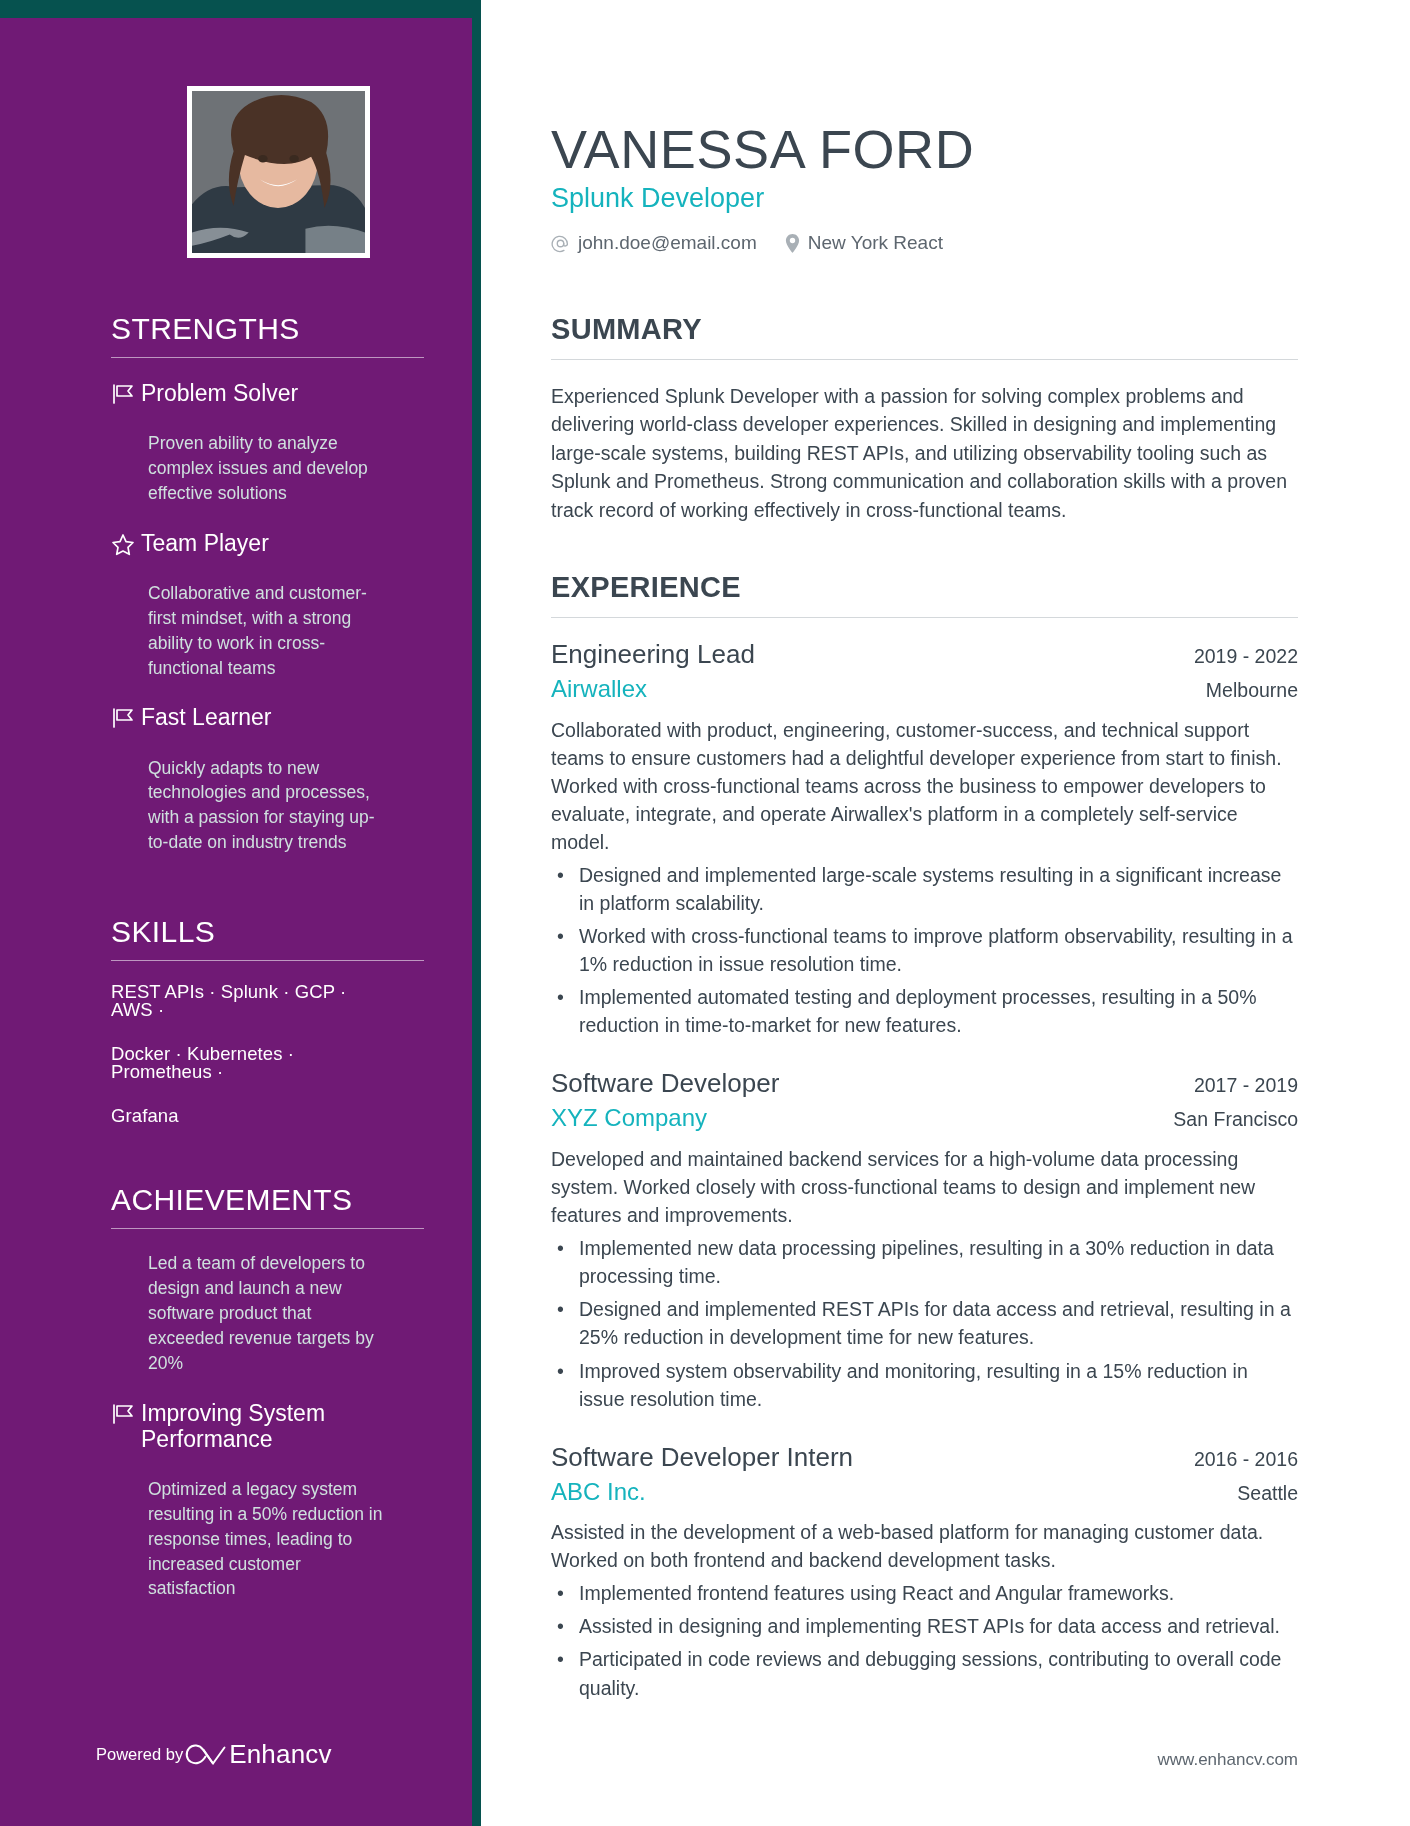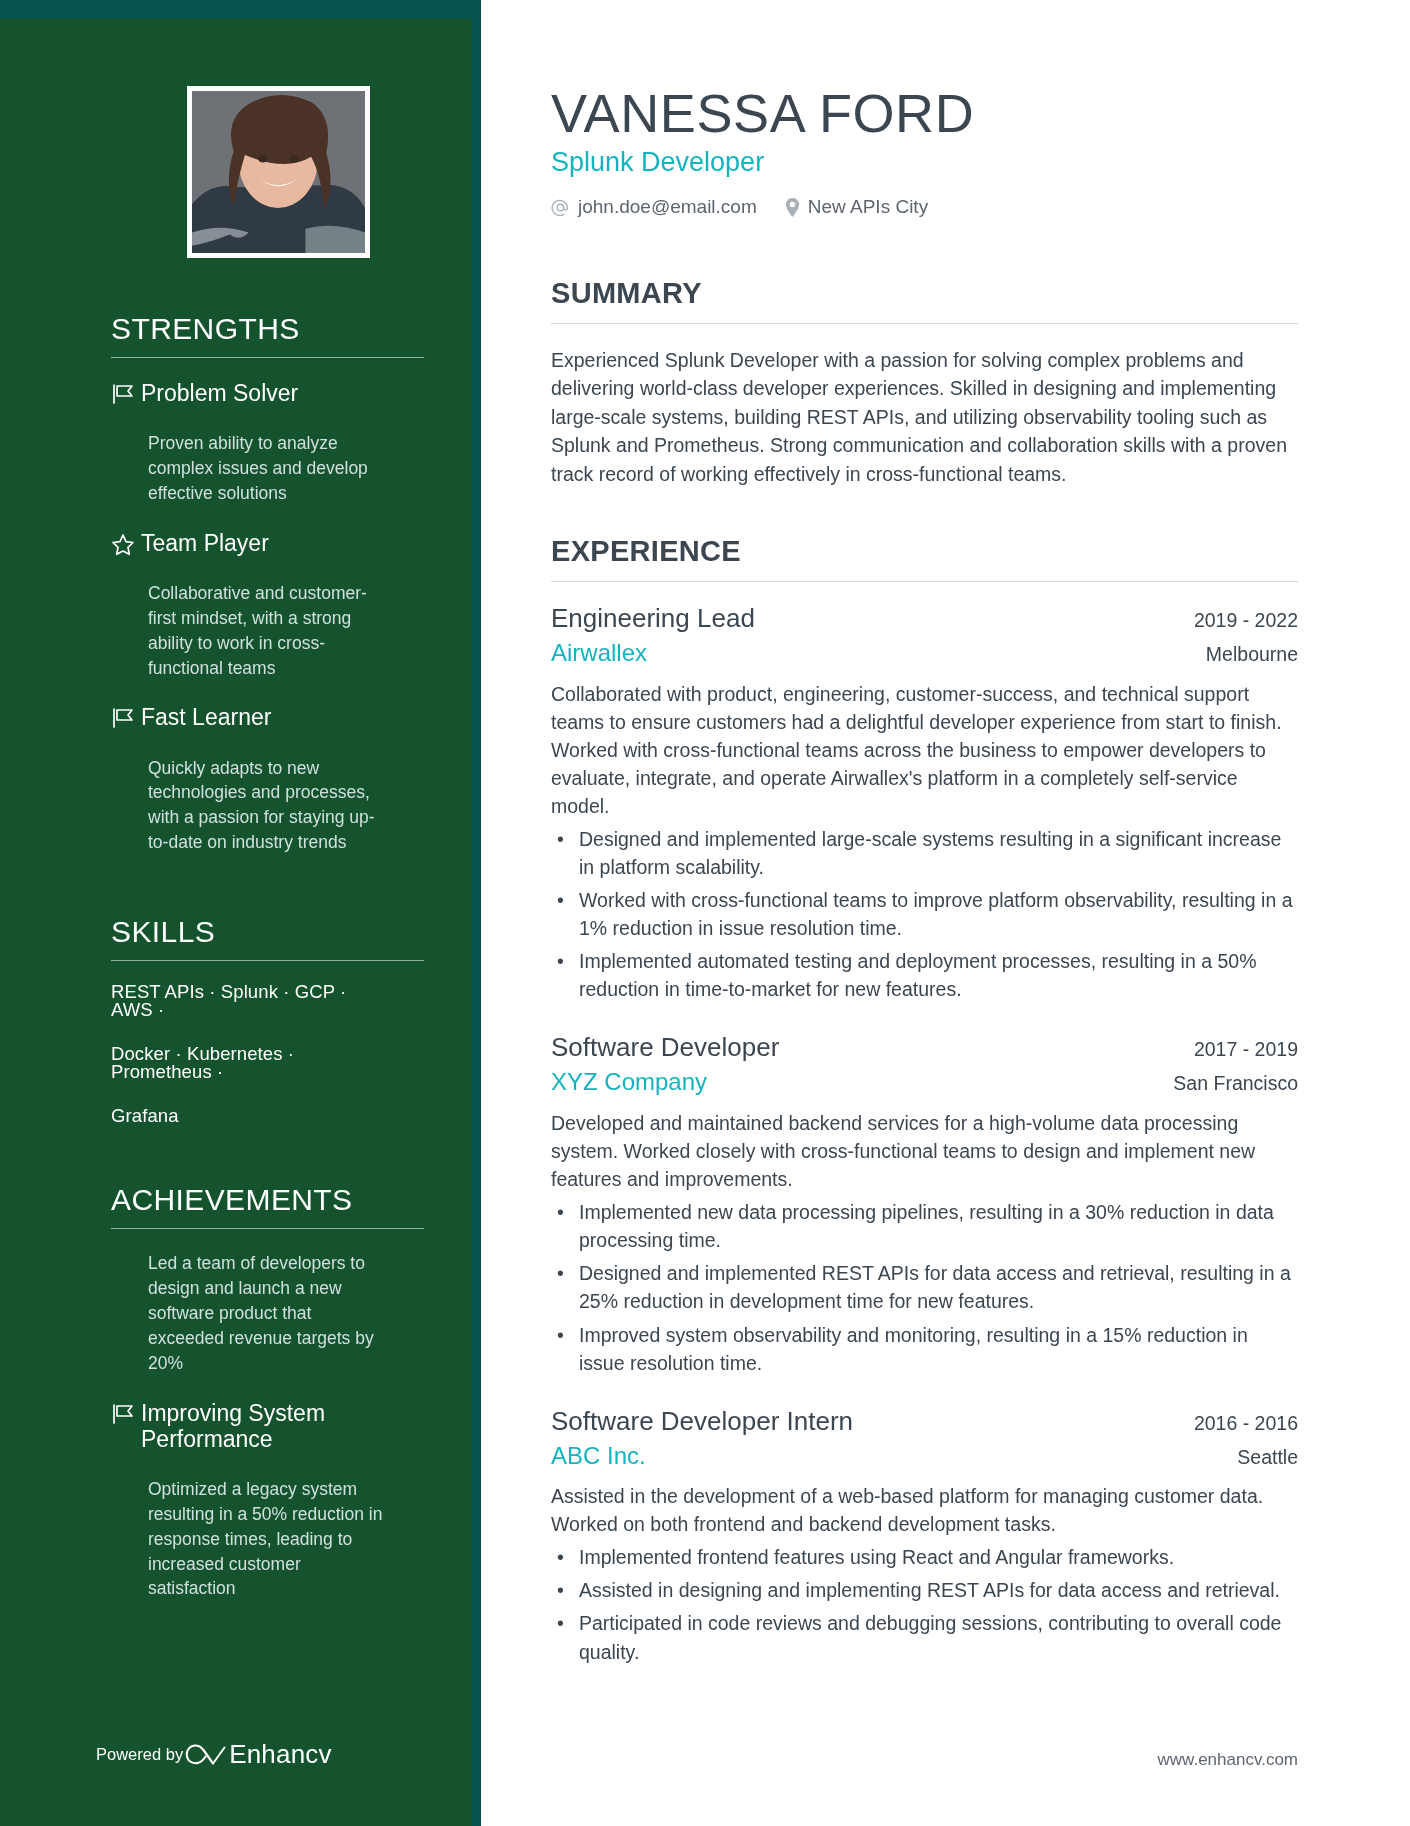--- a/index.html
+++ b/index.html
@@ -18,21 +18,21 @@
     width: 1410px;
     height: 1826px;
     display: flex;
     background: #ffffff;
   }
 
   
   .sidebar {
     width: 481px;
     min-width: 481px;
-    background: #14532d;
+    background: #701a75;
     color: #ffffff;
     position: relative;
     box-sizing: border-box;
     padding: 0 0 0 0;
   }
   .sidebar-edge {
     position: absolute;
     top: 0; right: 0;
     width: 9px; height: 100%;
     background: #06524f;
@@ -123,21 +123,21 @@
     display: flex;
     align-items: center;
   }
   .powered-txt { font-size: 16.5px; color: #ffffff; }
   .enhancv-txt { font-size: 26px; color: #ffffff; letter-spacing: .2px; }
 
   
   .main {
     flex: 1;
     box-sizing: border-box;
-    padding: 84px 112px 0 70px;
+    padding: 120px 112px 0 70px;
     position: relative;
   }
   .name {
     font-size: 54px;
     font-weight: 400;
     color: #3b4650;
     letter-spacing: 0.6px;
     line-height: 1.08;
     margin: 0 0 6px 0;
   }
@@ -373,21 +373,21 @@
           </svg>
         </span>
         <span>john.doe@email.com</span>
       </span>
       <span class="cgroup">
         <span class="cicon">
           <svg width="15" height="19" viewBox="0 0 14 19" fill="#a9b0b6">
             <path d="M7 0 C3.2 0 0.4 2.9 0.4 6.6 C0.4 11.3 7 19 7 19 C7 19 13.6 11.3 13.6 6.6 C13.6 2.9 10.8 0 7 0 Z M7 9.2 A2.7 2.7 0 1 1 7 3.8 A2.7 2.7 0 0 1 7 9.2 Z"></path>
           </svg>
         </span>
-        <span>New APIs City</span>
+        <span>New York React</span>
       </span>
     </div>
 
     <section>
       <h2 class="main-head">SUMMARY</h2>
       <div class="main-rule"></div>
       <p class="summary-text">Experienced Splunk Developer with a passion for solving complex problems and delivering world-class developer experiences. Skilled in designing and implementing large-scale systems, building REST APIs, and utilizing observability tooling such as Splunk and Prometheus. Strong communication and collaboration skills with a proven track record of working effectively in cross-functional teams.</p>
     </section>
 
     <section>

